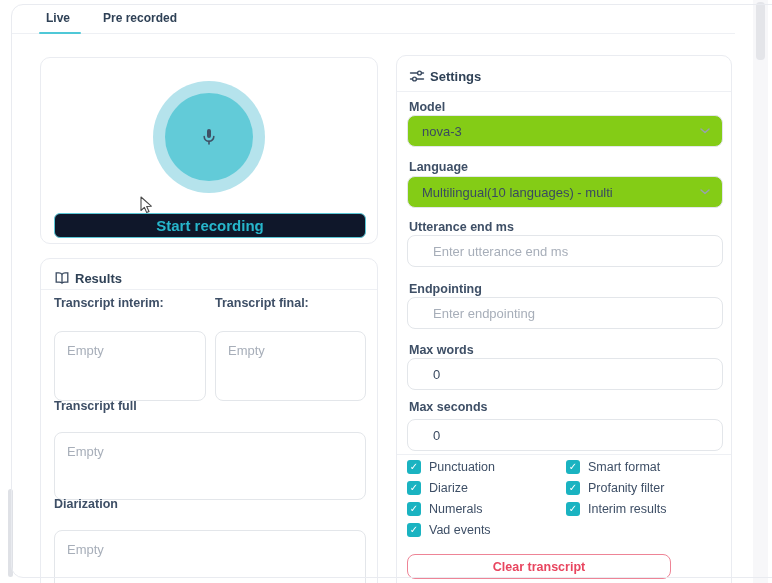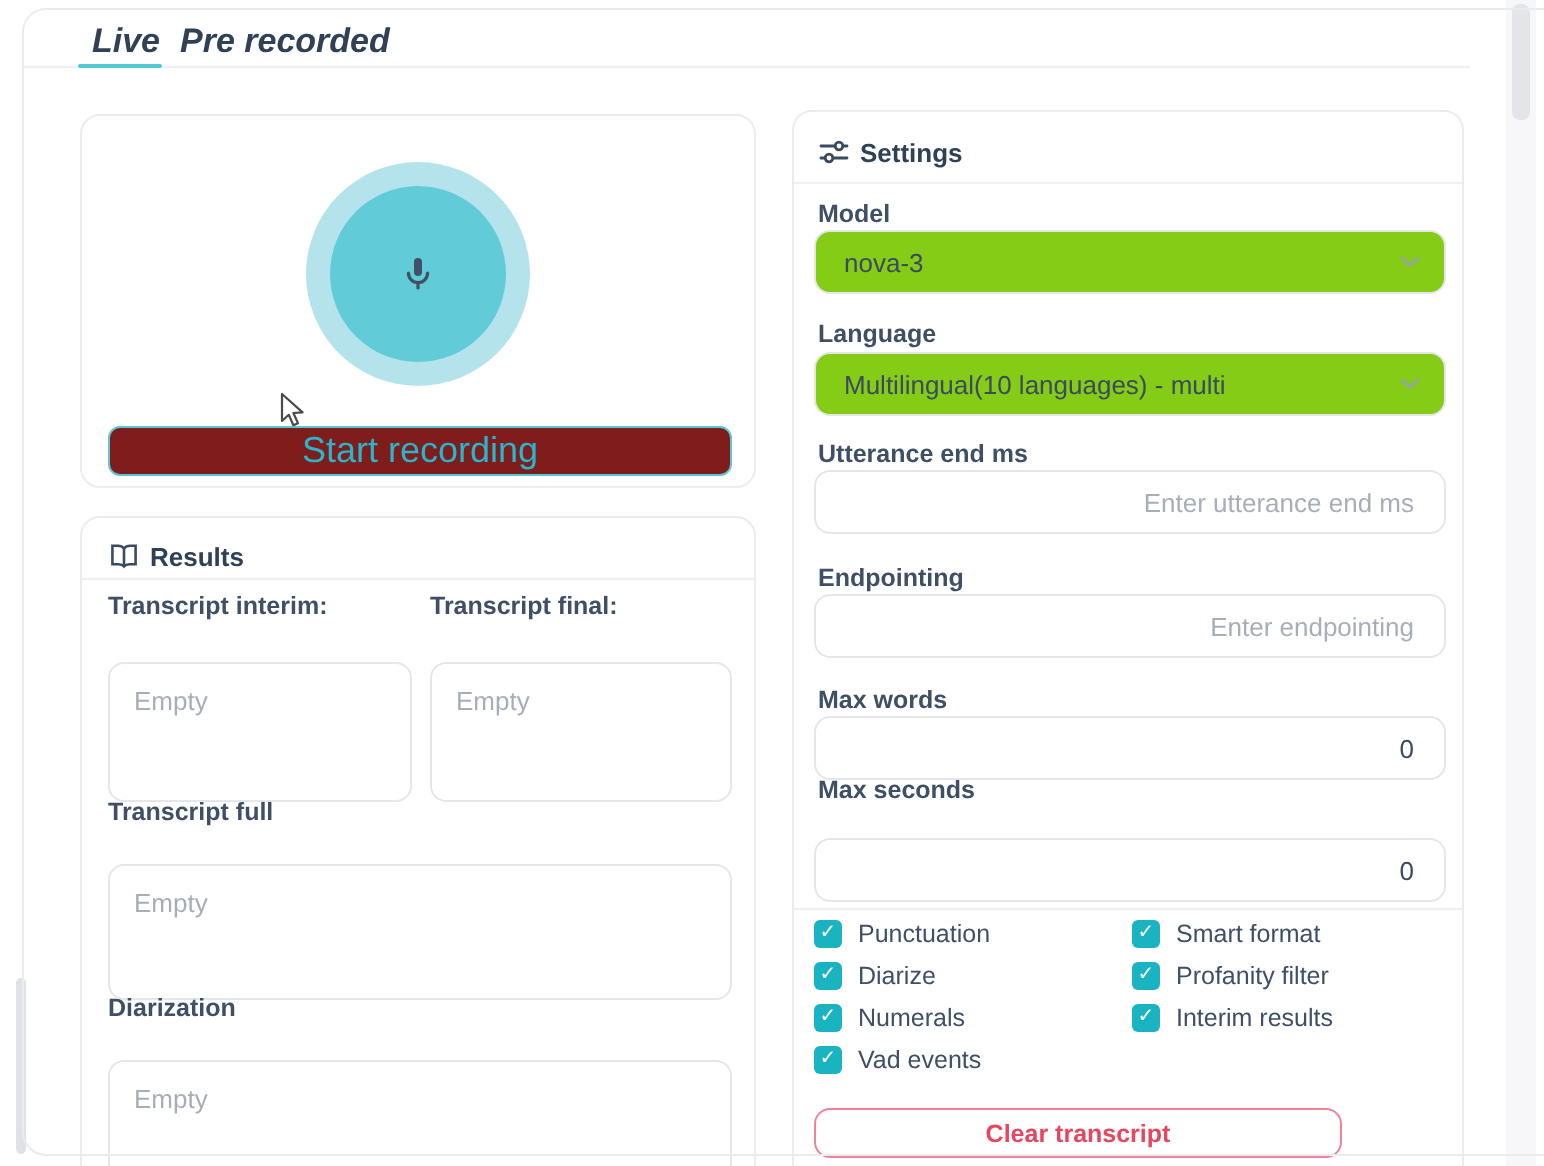--- a/index.html
+++ b/index.html
@@ -7,54 +7,54 @@
   .screen {
     position:relative; width:772px; height:583px; background:#ffffff;
     overflow:hidden; font-family:"Liberation Sans", sans-serif; color:#2f4156;
   }
   
   .outer-frame {
     position:absolute; left:11px; top:4px; width:840px; height:574px;
     border:1px solid #e9ebf0; border-radius:12px; pointer-events:none; z-index:6;
   }
   
-  .tab { position:absolute; top:11px; font-size:17px; font-weight:600; color:#2f4156; cursor:pointer; z-index:2;font-style:italic; }
+  .tab { position:absolute; top:11px; font-size:12px; font-weight:600; color:#2f4156; cursor:pointer; z-index:2; }
   .tab-live { left:46px; }
-  .tab-pre  { left:90px;text-align:center; }
+  .tab-pre  { left:103px;text-align:center; }
   .tabs-baseline { position:absolute; left:12px; top:33px; width:723px; height:1px; background:#eef0f4; z-index:1; }
   .tab-underline { position:absolute; left:39px; top:32px; width:42px; height:2px; background:#4fc8d7; border-radius:1px; z-index:2; }
 
   .card { position:absolute; background:#fff; border:1px solid #eaecf1; border-radius:10px; z-index:2; }
   .mic-card      { left:40px;  top:57px;  width:338px; height:187px; }
   .results-card  { left:40px;  top:258px; width:338px; height:340px; }
   .settings-card { left:396px; top:55px;  width:336px; height:545px; }
 
   
   .circle-outer { position:absolute; left:112px; top:23px; width:112px; height:112px; border-radius:50%; background:#b5e3ec; }
   .circle-inner { position:absolute; left:124px; top:35px; width:88px; height:88px; border-radius:50%; background:#62cbd8;
                   display:flex; align-items:center; justify-content:center; cursor:pointer; }
-  .start-btn { position:absolute; left:13px; top:155px; width:312px; height:25px; background:#7f1d1d;
-               border:1px solid #5ac7d6; border-radius:6px; color:#27b6cb; font-weight:400; font-size:18px;
+  .start-btn { position:absolute; left:13px; top:155px; width:312px; height:25px; background:#0f172a;
+               border:1px solid #5ac7d6; border-radius:6px; color:#27b6cb; font-weight:700; font-size:15px;
                font-family:"Liberation Sans", sans-serif; cursor:pointer; }
 
   
   .card-icon  { position:absolute; left:13px; top:11px; }
   .card-title { position:absolute; left:34px; top:12px; font-size:13px; font-weight:700; color:#2f4156; }
   .divider { position:absolute; left:0; width:100%; height:1px; background:#eef0f4; }
 
   .field-label { position:absolute; font-size:12.5px; font-weight:700; color:#3e4f66; }
   .empty-box { position:absolute; border:1px solid #e3e6ea; border-radius:8px; background:#fff;margin-top:17px; }
   .empty-text { padding:11px 12px; font-size:13px; color:#a7aeb9; }
 
   
   .select { position:absolute; left:10px; width:316px; height:32px; border:1px solid #e3e6ea; border-radius:8px;
             background:#84cc16; display:flex; align-items:center; padding:0 12px 0 14px; cursor:pointer; }
   .select-value { flex:1; font-size:13px; color:#3a4a60; }
   .text-input { position:absolute; left:10px; width:316px; height:32px; border:1px solid #e3e6ea; border-radius:8px;
-                padding:0 15px; font-size:13px; color:#3a4a60; font-family:"Liberation Sans", sans-serif; outline:none;text-align:right; }
+                padding:0 25px; font-size:13px; color:#3a4a60; font-family:"Liberation Sans", sans-serif; outline:none; }
   .text-input::placeholder { color:#a7aeb9; }
 
   .cb-grid { position:absolute; left:10px; top:404px; width:316px; display:grid;
              grid-template-columns:159px auto; row-gap:7px; }
   .cb-item { display:flex; align-items:center; gap:8px; height:14px; cursor:pointer; }
   .cb { width:14px; height:14px; background:#1ab3c1; border-radius:3px; color:#fff; font-size:10px;
         line-height:14px; text-align:center; flex:0 0 auto; }
   .cb::after { content:"\2713"; }
   .cb-label { font-size:12.5px; color:#3e4f66; font-weight:500; }
 
@@ -147,21 +147,21 @@
 
     <div class="field-label" style="left:12px; top:164px;">Utterance end ms</div>
     <input class="text-input" style="top: 179px;" placeholder="Enter utterance end ms">
 
     <div class="field-label" style="left:12px; top:226px;">Endpointing</div>
     <input class="text-input" style="top: 241px;" placeholder="Enter endpointing">
 
     <div class="field-label" style="left:12px; top:287px;">Max words</div>
     <input class="text-input" style="top: 302px;" value="0">
 
-    <div class="field-label" style="left:12px; top:332px;">Max seconds</div>
+    <div class="field-label" style="left:12px; top:344px;">Max seconds</div>
     <input class="text-input" style="top: 363px;" value="0">
 
     <div class="divider" style="top:398px;"></div>
 
     <div class="cb-grid">
       <div class="cb-item">
         <span class="cb"></span>
         <span class="cb-label">Punctuation</span>
       </div>
       <div class="cb-item">

